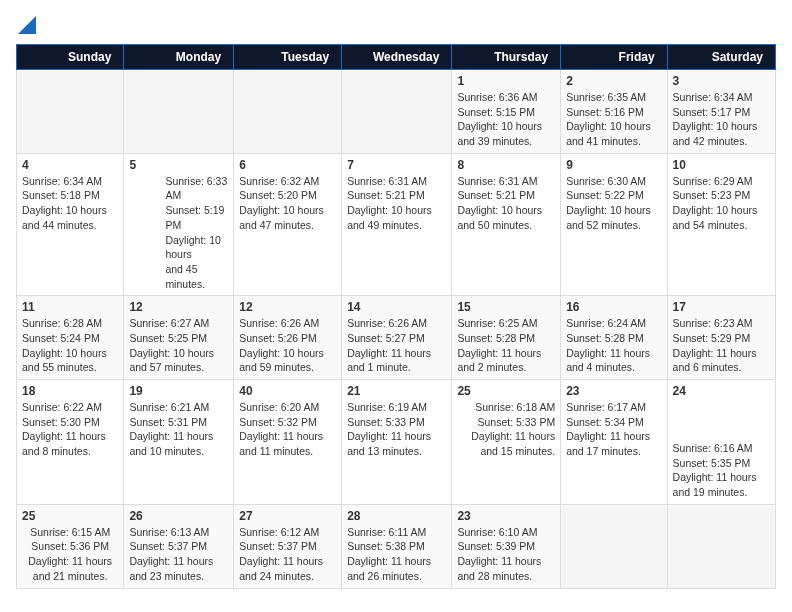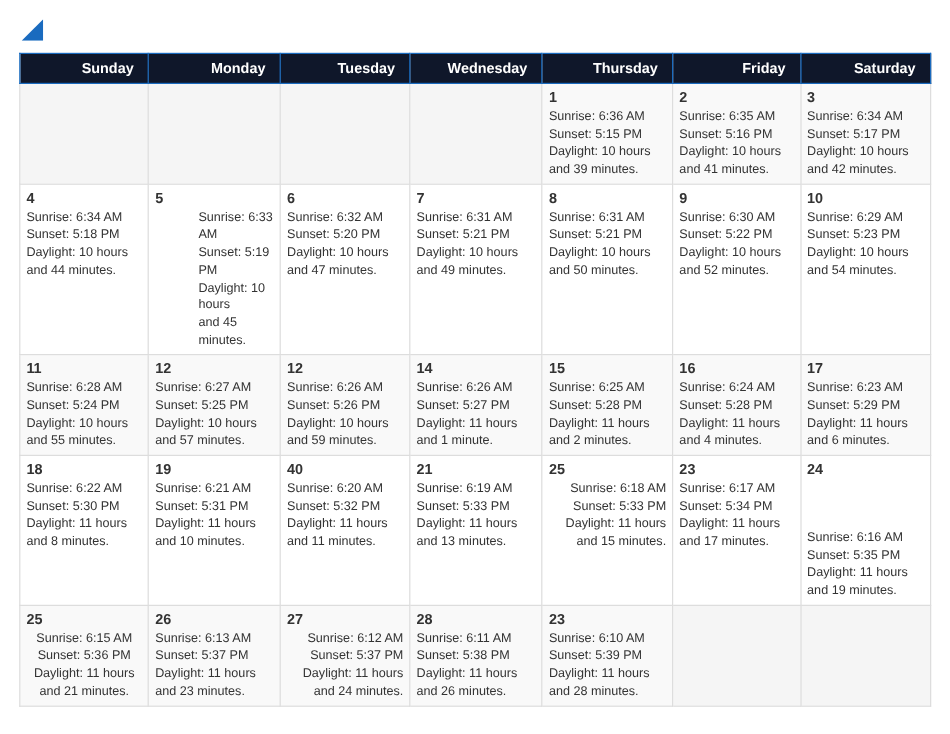--- a/index.html
+++ b/index.html
@@ -314,21 +314,21 @@
         </td>
         <td>
           <span class="day-num">26</span>
           <div class="day-detail" style="white-space: pre-line;">Sunrise: 6:13 AM
 Sunset: 5:37 PM
 Daylight: 11 hours
 and 23 minutes.</div>
         </td>
         <td>
           <span class="day-num">27</span>
-          <div class="day-detail" style="white-space: pre-line; text-align: right;">Sunrise: 6:12 AM
+          <div class="day-detail" style="white-space: pre-line;">Sunrise: 6:12 AM
 Sunset: 5:37 PM
 Daylight: 11 hours
 and 24 minutes.</div>
         </td>
         <td>
           <span class="day-num">28</span>
           <div class="day-detail" style="white-space: pre-line;">Sunrise: 6:11 AM
 Sunset: 5:38 PM
 Daylight: 11 hours
 and 26 minutes.</div>

